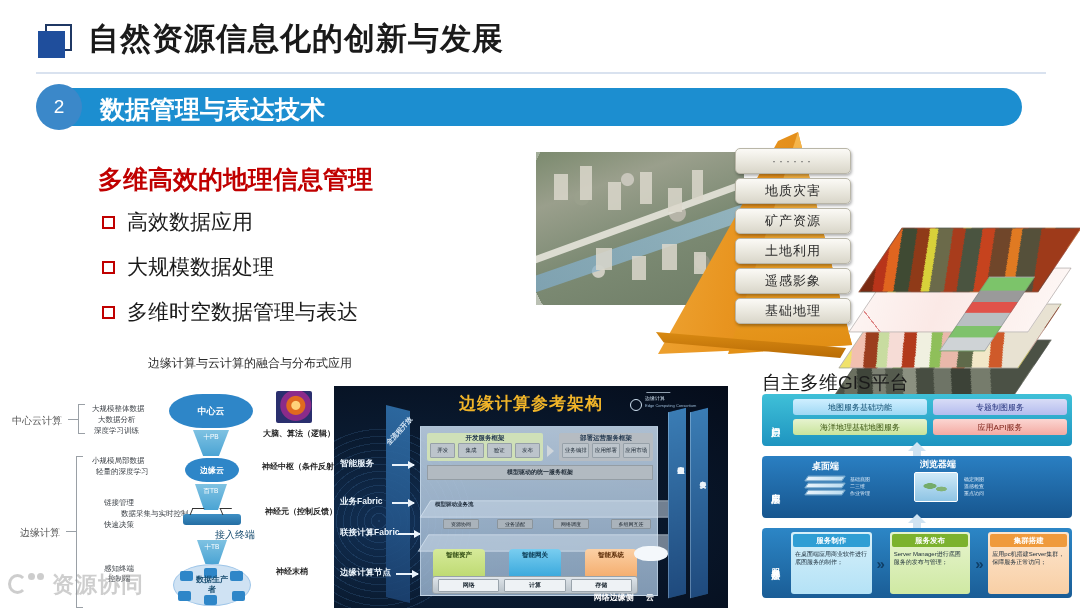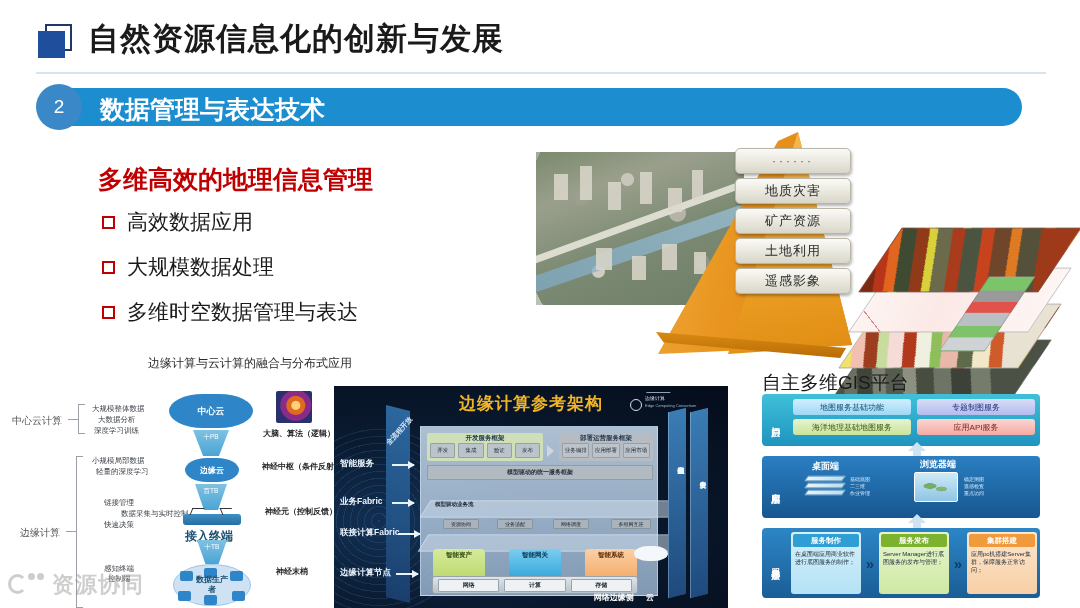--- a/index.html
+++ b/index.html
@@ -193,21 +193,21 @@
     border-radius: 3px; color: #fff; font-size: 5.5px;
     display: flex; align-items: center; justify-content: center;
   }
   .router::before, .router::after {
     content:""; position:absolute; top:-6px; width:11px; height:6px;
     border-top:1.5px solid #333; border-left:1.5px solid #333;
     transform: skewX(-22deg);
   }
   .router::before { left: 8px; }
   .router::after { right: 8px; transform: skewX(22deg); }
-  .term-lbl { position: absolute; font-size: 12px; font-weight: bold; color: #1b4f72; white-space: nowrap; }
+  .term-lbl { position: absolute; font-size: 10px; font-weight: normal; color: #1b4f72; white-space: nowrap; margin-left: 30px; }
   .prod-oval {
     position: absolute; background: #cfe2f3; border: 1px solid #9ec5e8; border-radius: 50%;
   }
   .prod-oval .core {
     position: absolute; left: 50%; top: 50%; transform: translate(-50%,-50%);
     font-size: 8px; font-weight: bold; color: #1b4f72; text-align: center; line-height: 1.2;
   }
   .prod-oval .chip {
     position: absolute; width: 13px; height: 10px; background: #2e86c8; border-radius: 2px;
   }
@@ -338,21 +338,21 @@
     transform: skewY(-14deg); border-left: 1px solid rgba(200,225,245,.35);
   }
   .dark .vtxt {
     position: absolute; top: 52px; font-size: 6.5px; color: #eef5fb; font-weight: bold;
     writing-mode: vertical-rl; letter-spacing: 0px; line-height: 1.15;
   }
 
   
   .gis { position: absolute; left: 762px; top: 394px; width: 310px; height: 206px; }
   .gis .layer {
-    position: absolute; left: 0; width: 278px; border-radius: 4px;
+    position: absolute; left: 0; width: 310px; border-radius: 4px;
     display: flex; align-items: stretch;
   }
   .gis .ltag {
     width: 26px; flex: 0 0 26px; display: flex; align-items: center; justify-content: center;
     font-size: 9px; font-weight: bold; color: #ffffff; line-height: 1.05;
     writing-mode: vertical-rl; letter-spacing: 1px;
   }
   .gis .lbody { flex: 1; padding: 5px; display: flex; flex-direction: column; gap: 4px; }
   .gis .row { display: flex; gap: 6px; }
   .gis .pill {
@@ -485,20 +485,21 @@
     <div class="body"></div>
     <div class="face"></div>
     <div class="base"></div>
   </div>
   <div class="plabels">
     <div class="plabel dots">······</div>
     <div class="plabel">地质灾害</div>
     <div class="plabel">矿产资源</div>
     <div class="plabel">土地利用</div>
     <div class="plabel">遥感影象</div>
+    <div class="plabel">基础地理</div>
   </div>
 
   <div class="maplayers">
     <div class="ly l4"></div>
     <div class="ly l3"></div>
     <div class="ly l2"></div>
     <div class="ly l1"></div>
     <div class="ly l5"></div>
   </div>
 

